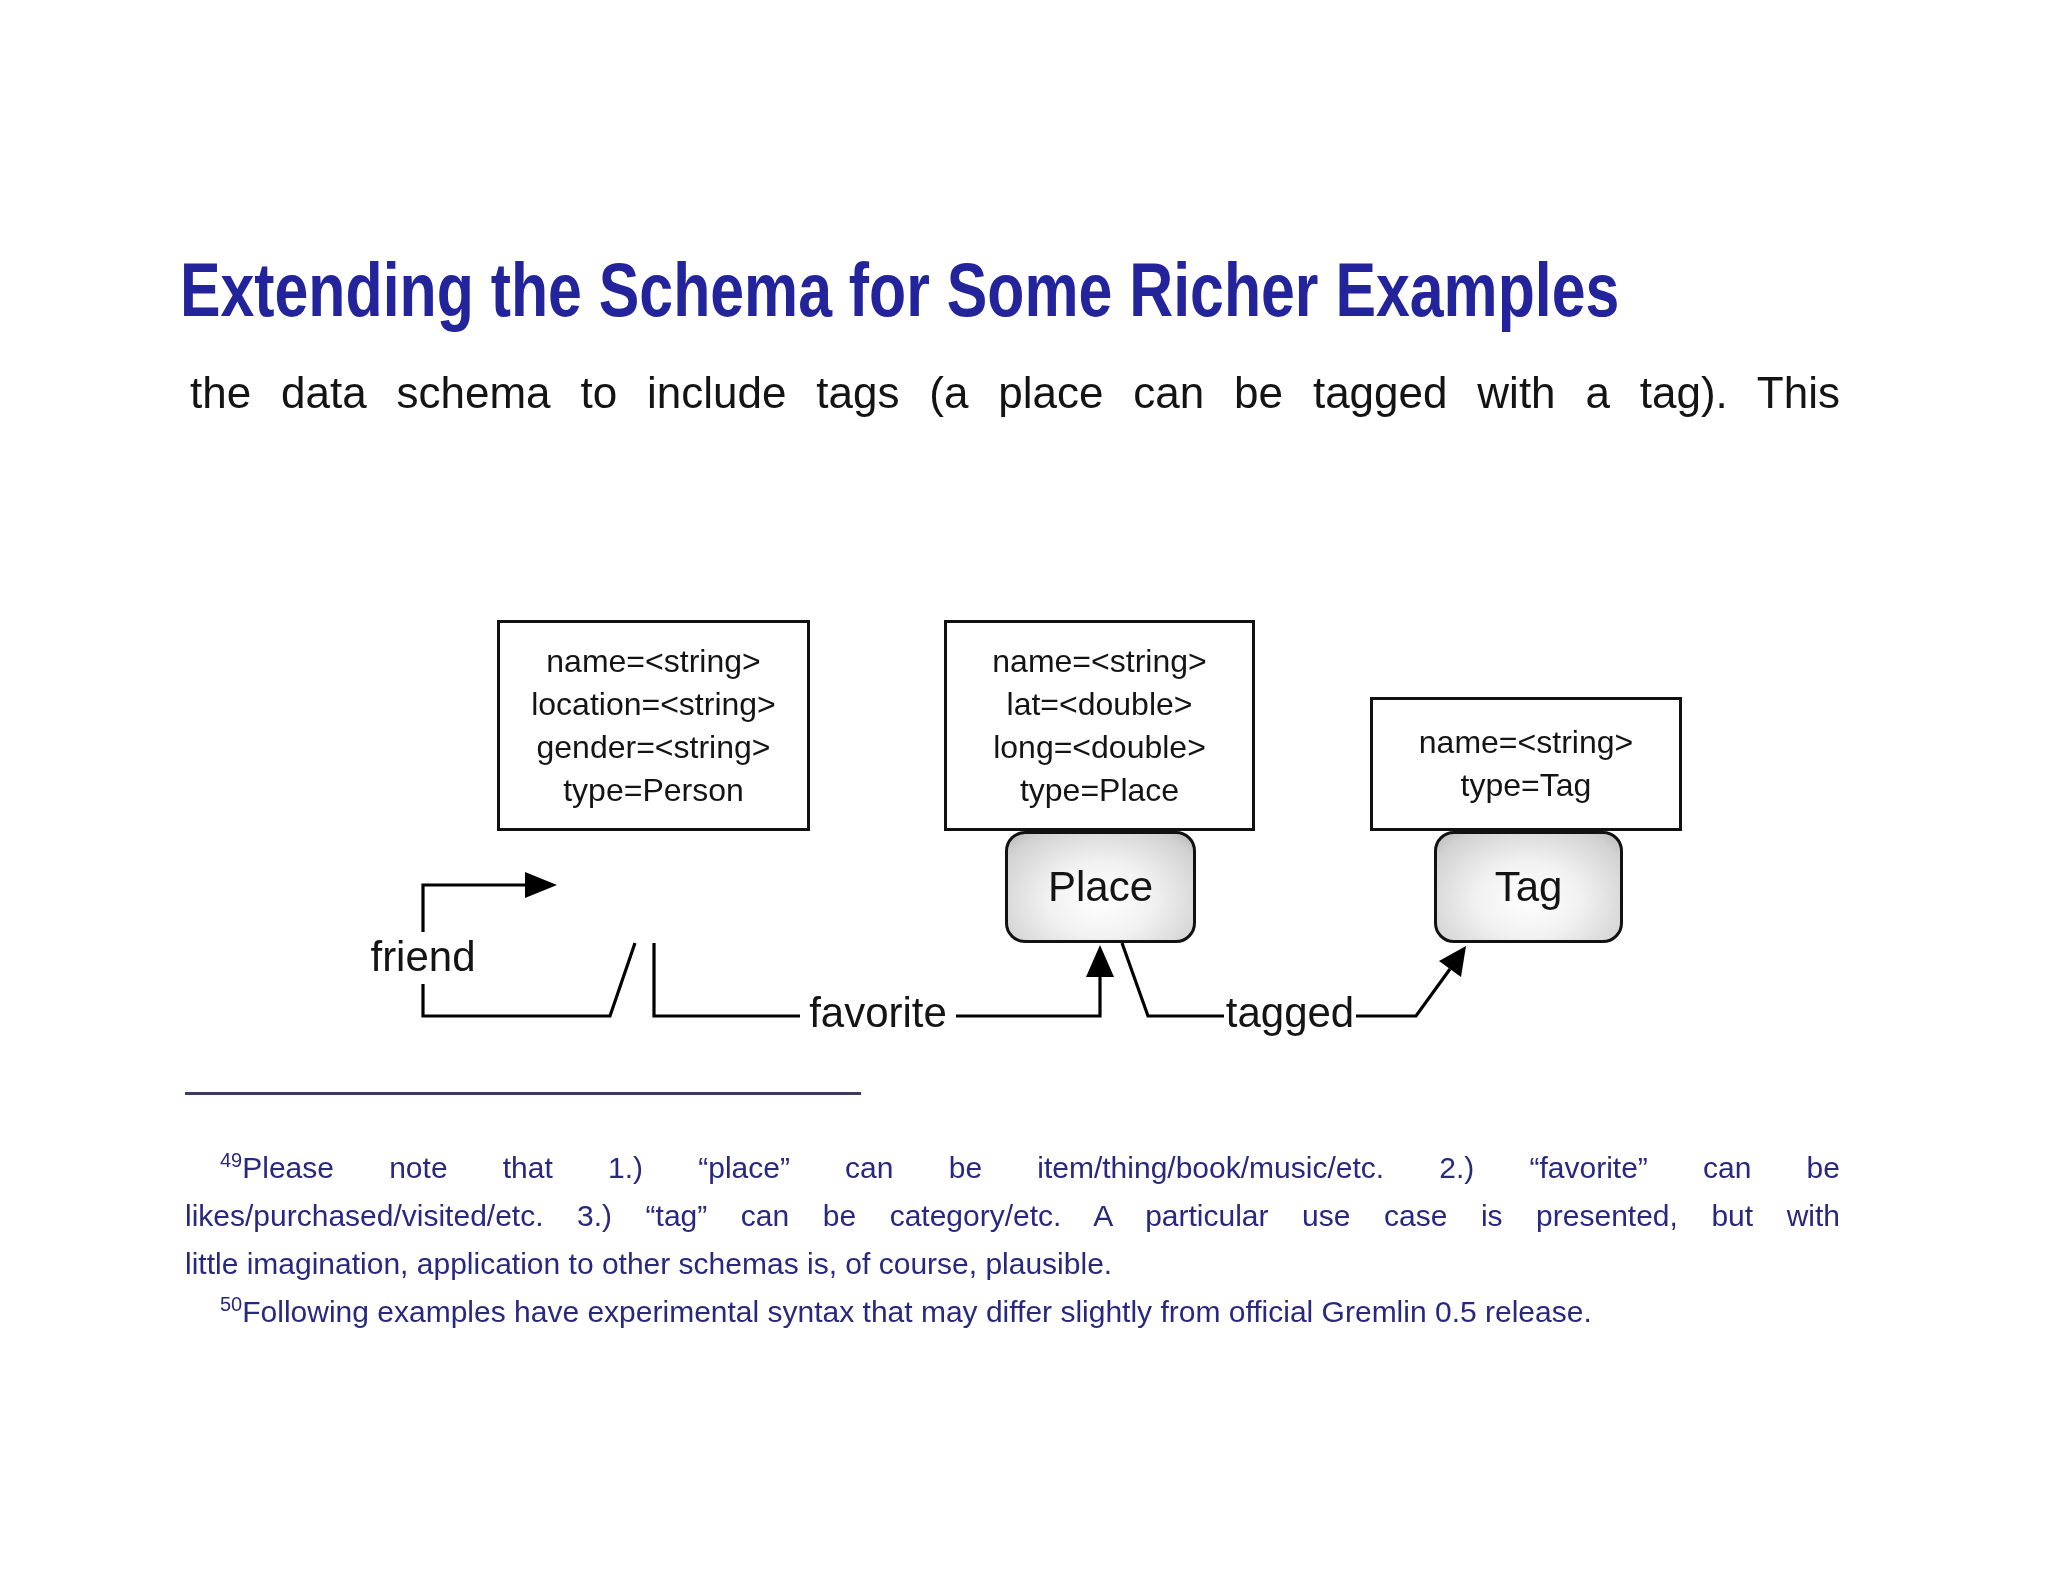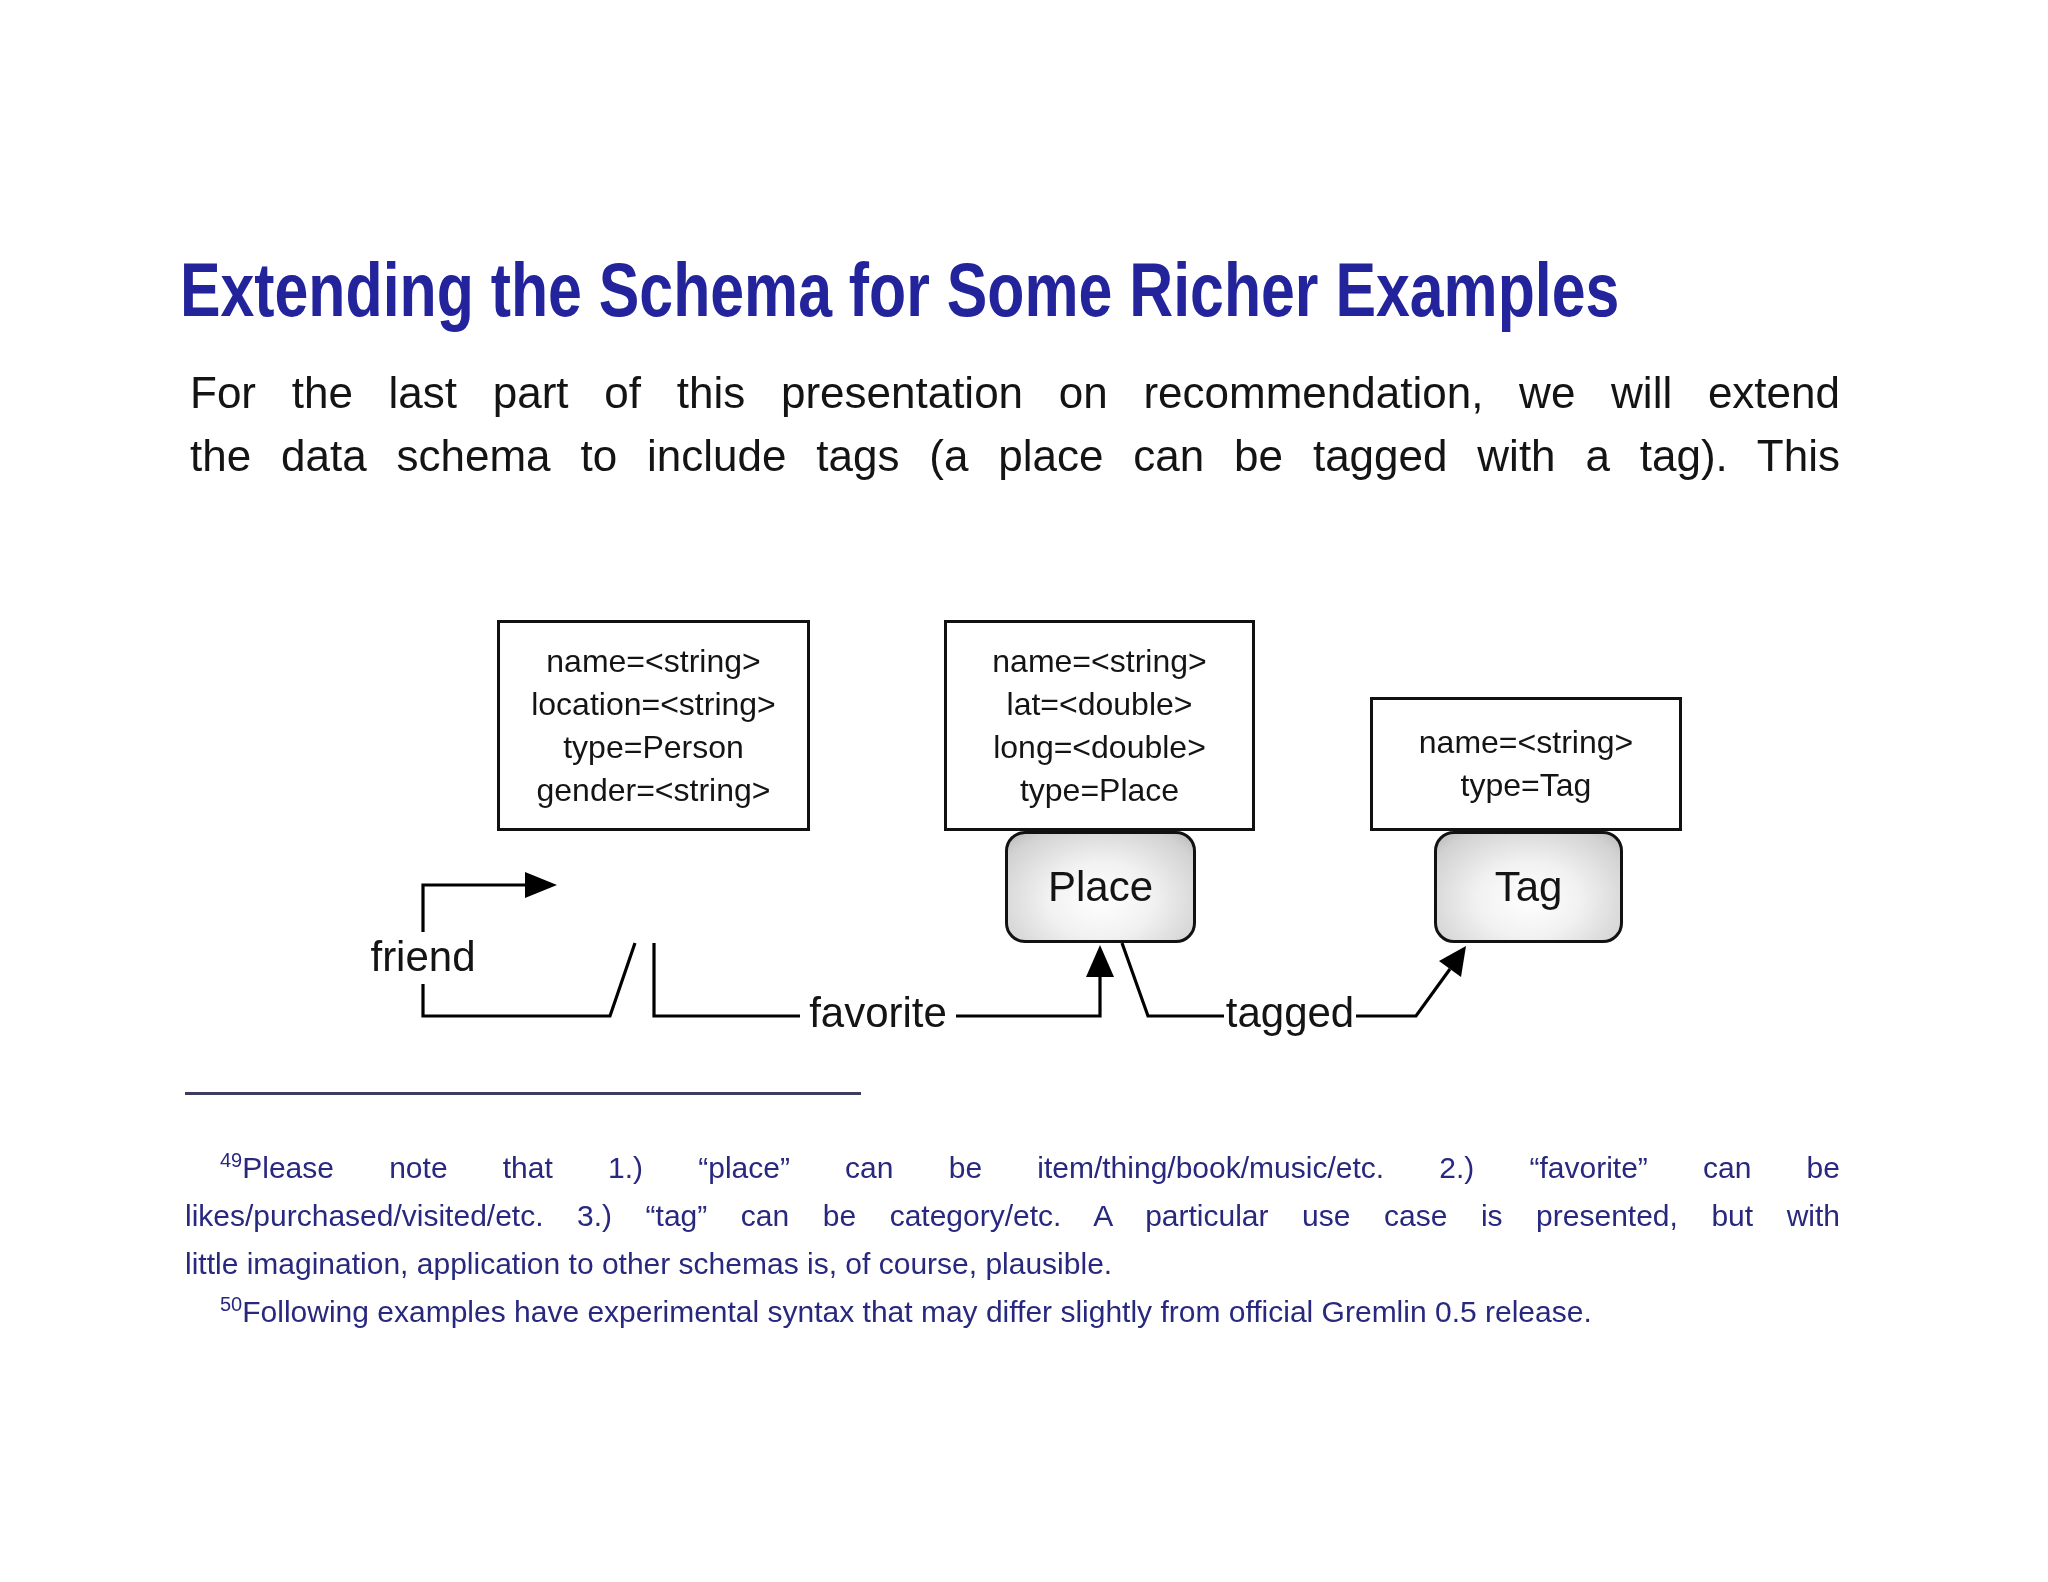--- a/index.html
+++ b/index.html
@@ -58,41 +58,40 @@
 </head>
 <body>
 
 <div id="slide">
 
   <div class="title">
     <span>Extending the Schema for Some Richer Examples</span>
   </div>
 
   <div class="body-text">
-    <div class="jline">For the last part of this presentation on recommendation, we will extend</div>
     <div class="jline">the data schema to include tags (a place can be tagged with a tag). This</div>
   </div>
 
   <svg id="edges" width="2048" height="1582" viewBox="0 0 2048 1582">
 
     <path d="M526,885 H423 V932 M423,984 V1016 H610 L635,943"></path>
     <polygon points="557,885 525,872 525,898"></polygon>
 
     <path d="M654,943 V1016 H800 M956,1016 H1100 V977"></path>
     <polygon points="1100,945 1086,977 1114,977"></polygon>
 
     <path d="M1122,943 L1148,1016 H1224 M1356,1016 H1416 L1450,969"></path>
     <polygon points="1466,946 1461,977 1439,961"></polygon>
   </svg>
 
   <div class="attr-box" id="attr-person">
     <div>name=&lt;string&gt;</div>
     <div>location=&lt;string&gt;</div>
+    <div>gender=&lt;string&gt;</div>
     <div>type=Person</div>
-    <div>gender=&lt;string&gt;</div>
   </div>
   <div class="attr-box" id="attr-place">
     <div>name=&lt;string&gt;</div>
     <div>lat=&lt;double&gt;</div>
     <div>long=&lt;double&gt;</div>
     <div>type=Place</div>
   </div>
   <div class="attr-box" id="attr-tag">
     <div>name=&lt;string&gt;</div>
     <div>type=Tag</div>

